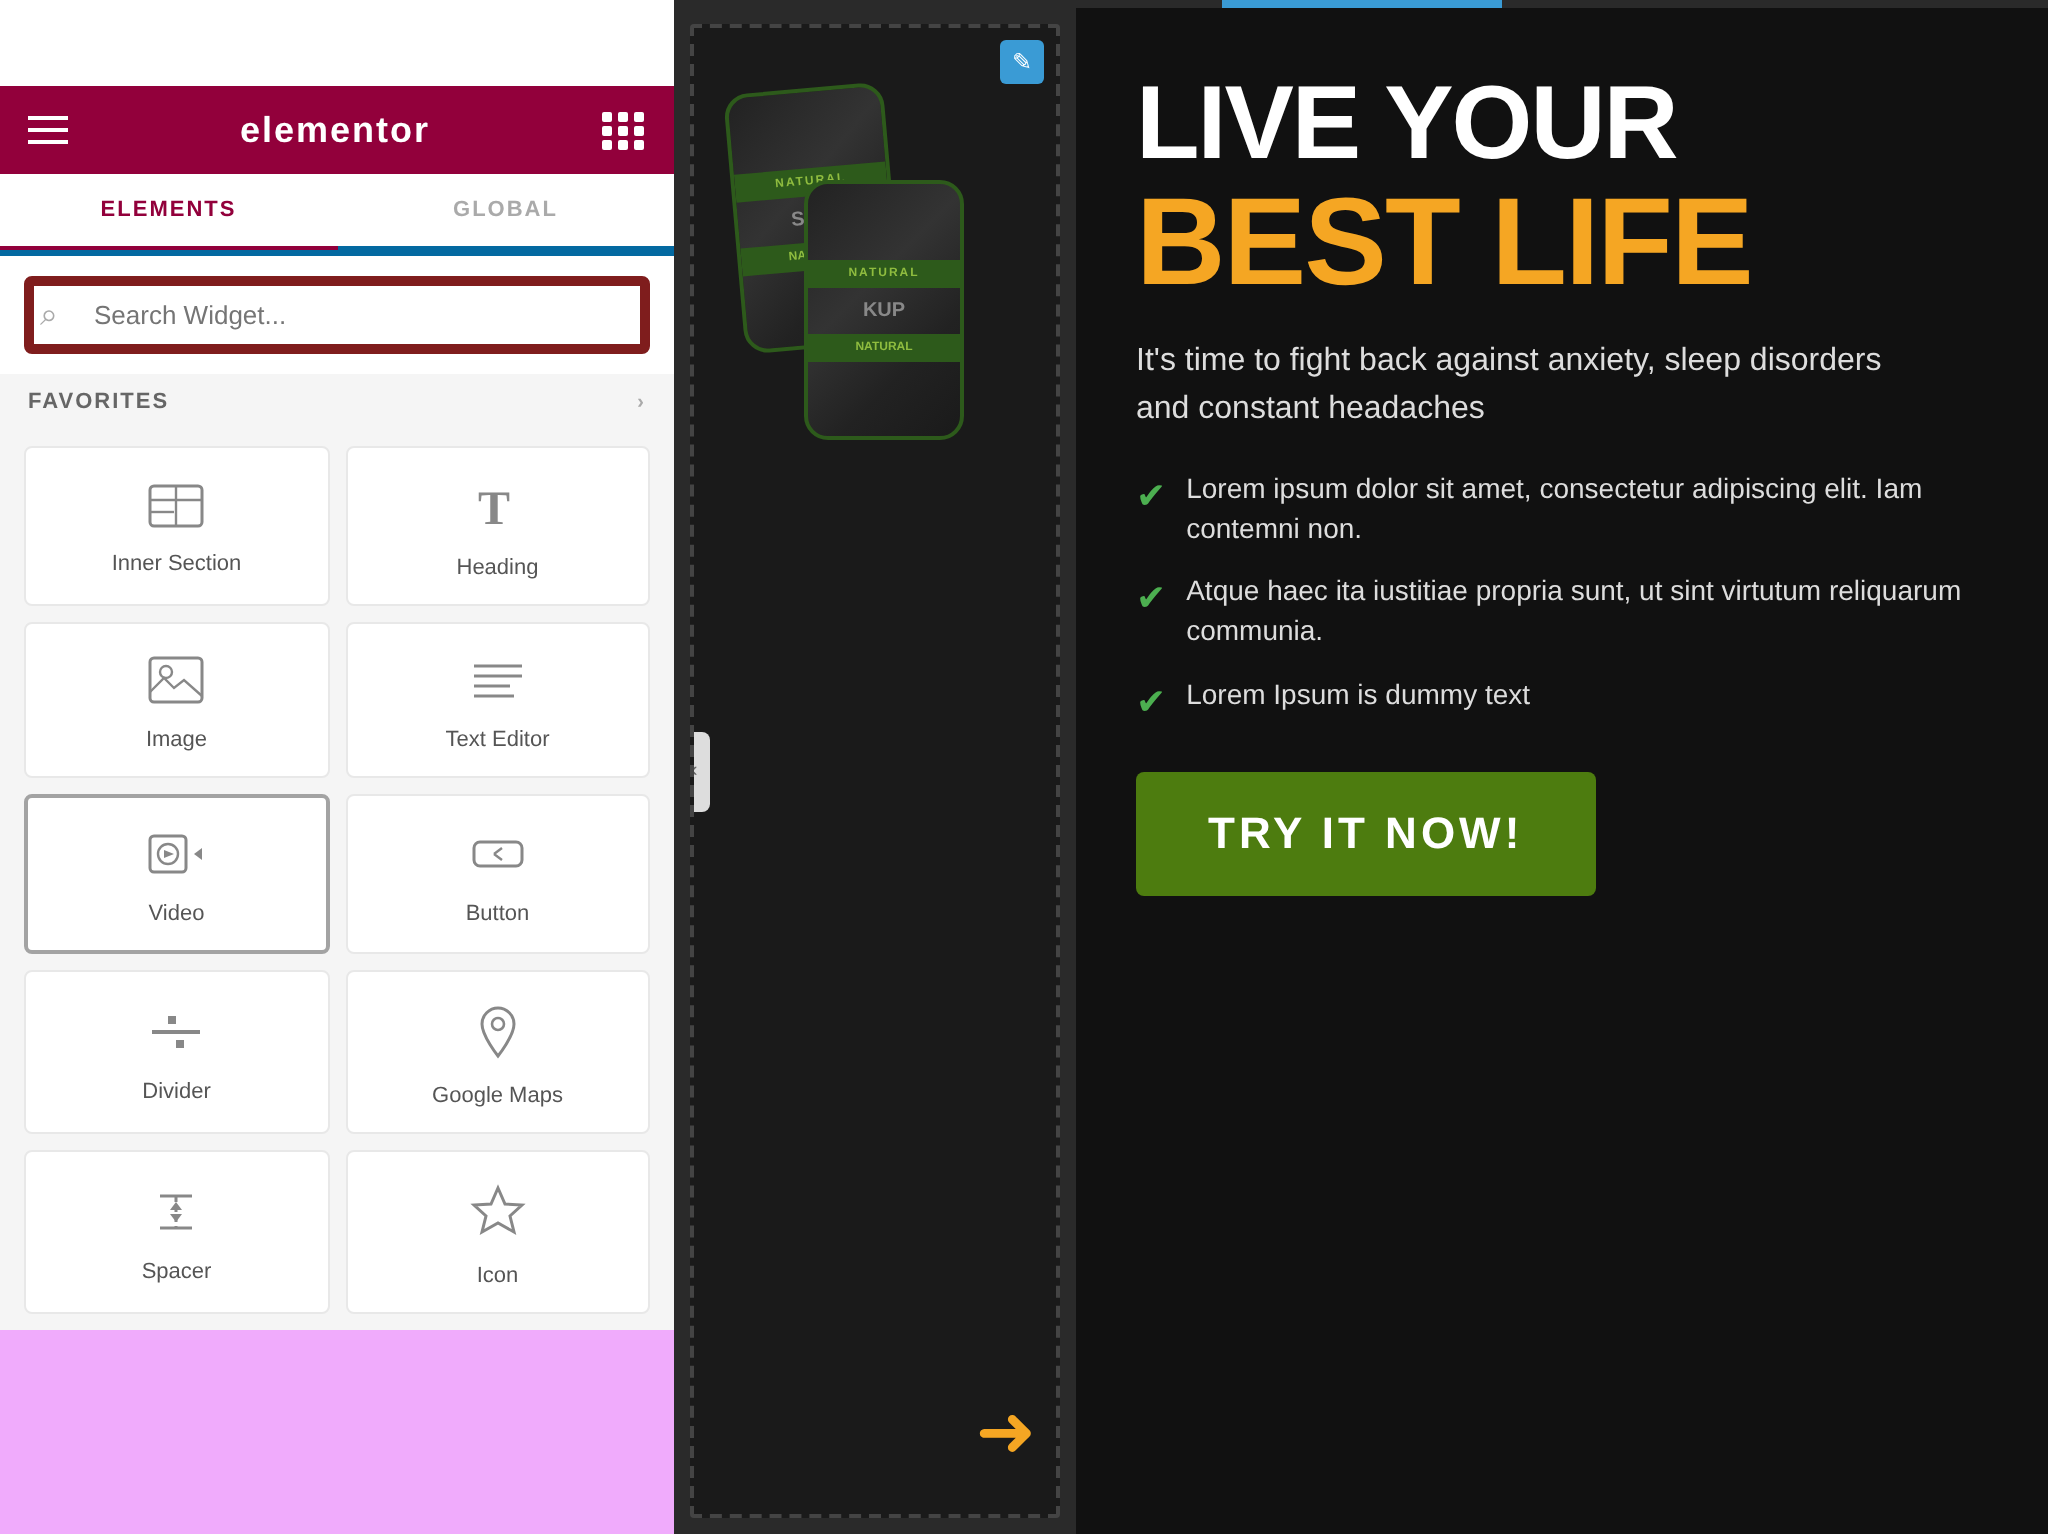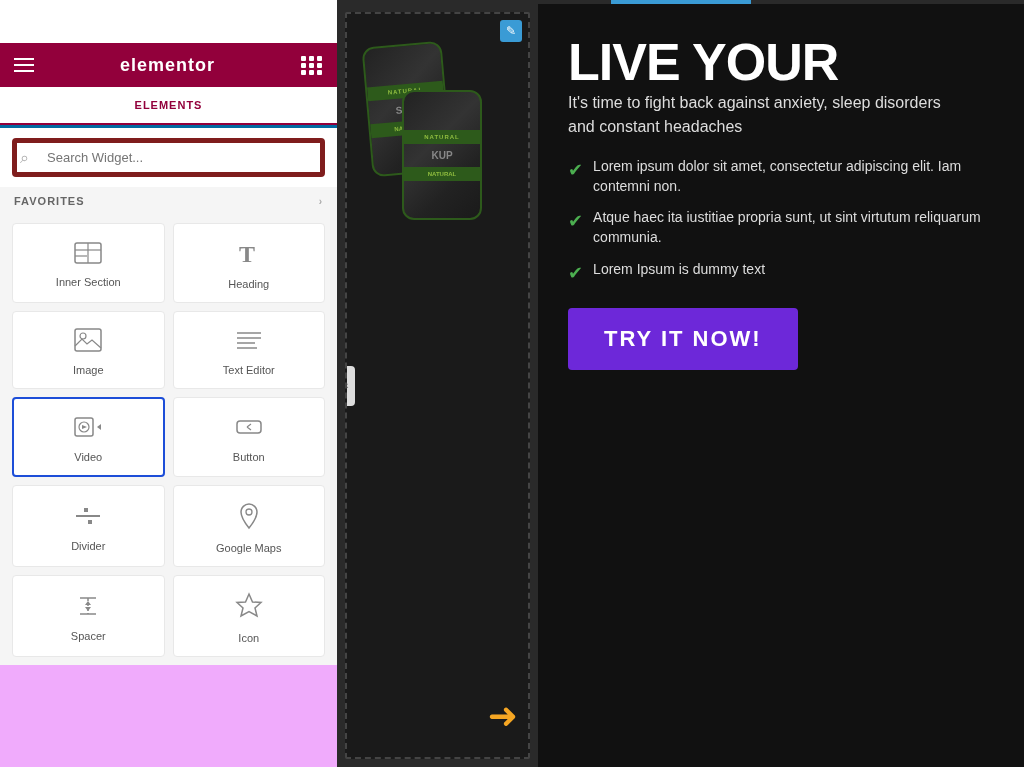--- a/index.html
+++ b/index.html
@@ -126,21 +126,21 @@
       border-radius: 4px;
       display: flex;
       flex-direction: column;
       align-items: center;
       justify-content: center;
       padding: 16px 10px 12px;
       cursor: pointer;
       gap: 8px;
     }
     .widget-item.selected {
-      border: 2px solid #1d4ed8;
+      border: 2px solid #a3a3a3;
     }
 
     .widget-icon {
       font-size: 22px;
       color: #888;
       line-height: 1;
     }
 
     .widget-label {
       font-size: 11px;
@@ -324,21 +324,21 @@
     }
 
     .check-icon {
       color: #4caf50;
       font-size: 18px;
       flex-shrink: 0;
       margin-top: 1px;
     }
 
     .cta-button {
-      background: #6d28d9;
+      background: #4d7c0f;
       color: white;
       font-size: 22px;
       font-weight: 900;
       letter-spacing: 2px;
       padding: 18px 36px;
       border: none;
       border-radius: 4px;
       cursor: pointer;
       text-transform: uppercase;
       width: fit-content;
@@ -364,20 +364,21 @@
         <span></span>
         <span></span>
       <span></span>
         <span></span>
         <span></span>
     </div>
   </div>
 
   <div class="sidebar-tabs">
     <div class="tab active">ELEMENTS</div>
+    <div class="tab">GLOBAL</div>
   </div>
 
   <div class="search-bar">
     <div class="search-wrapper">
       <input type="text" placeholder="Search Widget..." style="">
     </div>
   </div>
 
   <div class="section-header">
     <span>FAVORITES</span>
@@ -522,20 +523,21 @@
         </div>
 
         <div class="arrow-graphic">➜</div>
       </div>
 
       <div class="chevron-left">‹</div>
     </div>
 
     <div class="text-content">
       <div class="headline-white">LIVE YOUR</div>
+      <div class="headline-orange">BEST LIFE</div>
       <p class="subtext">It's time to fight back against anxiety, sleep disorders and constant headaches</p>
 
       <ul class="checklist">
         <li>
           <span class="check-icon">✔</span>
           <span>Lorem ipsum dolor sit amet, consectetur adipiscing elit. Iam contemni non.</span>
         </li>
         <li>
           <span class="check-icon">✔</span>
           <span>Atque haec ita iustitiae propria sunt, ut sint virtutum reliquarum communia.</span>

